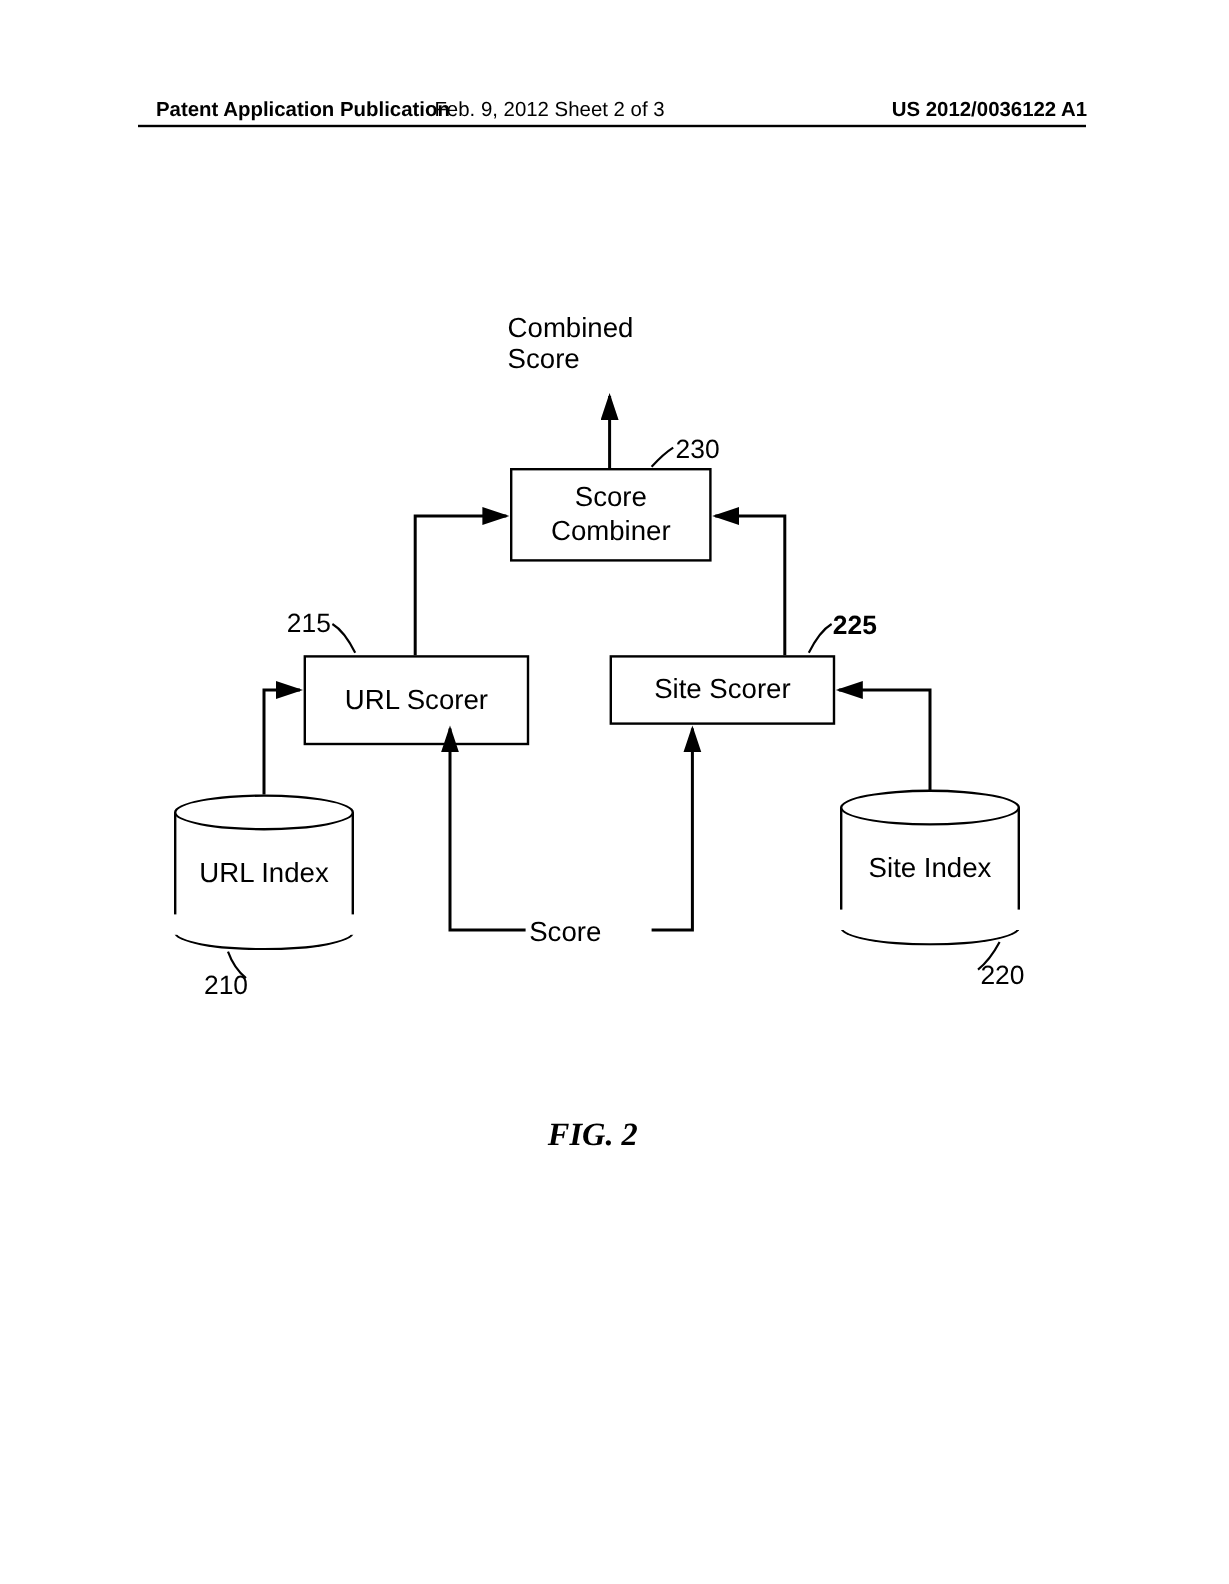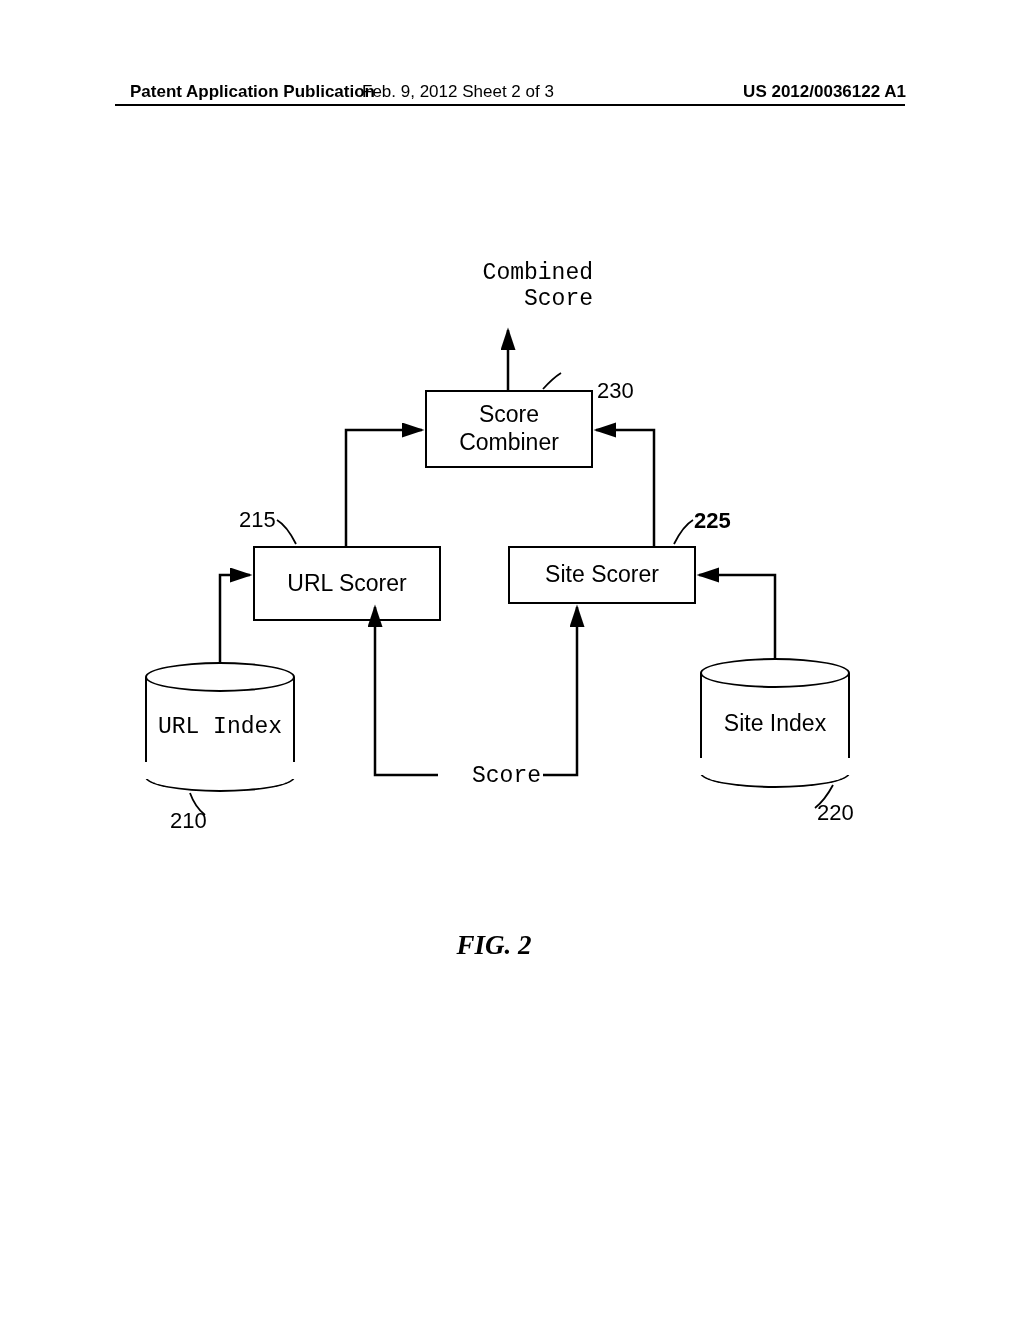--- a/index.html
+++ b/index.html
@@ -36,23 +36,22 @@
     .diagram {
       position: absolute;
       top: 260px;
       left: 145px;
       width: 720px;
       height: 640px;
     }
     .label {
       position: absolute;
       font-size: 23px;
-      text-align: right;
+      text-align: left;
       line-height: 1.15;
-      font-family: Liberation Mono, monospace;
     }
     .box {
       position: absolute;
       border: 2.5px solid #000;
       display: flex;
       align-items: center;
       justify-content: center;
       font-size: 23px;
       text-align: center;
       line-height: 1.2;
@@ -145,39 +144,39 @@
   <div class="label" style="top:0; left:278px; width:170px; white-space:pre-line;">Combined
 Score</div>
 
   <div class="box" style="top:130px; left:280px; width:168px; height:78px; white-space:pre-line;">Score
 Combiner</div>
 
   <div class="box" style="top:286px; left:108px; width:188px; height:75px;">URL Scorer</div>
 
   <div class="box" style="top:286px; left:363px; width:188px; height:58px;">Site Scorer</div>
 
-  <div class="cylinder" style="top:402px; left:0px;font-family:Liberation Mono, monospace;">
+  <div class="cylinder" style="top:402px; left:0px;">
     <div class="cyl-top"></div>
     <div class="cyl-body">
         <span>URL Index</span>
       </div>
     <div class="cyl-bottom"></div>
   </div>
 
   <div class="cylinder" style="top:398px; left:555px;">
     <div class="cyl-top"></div>
     <div class="cyl-body">
         <span>Site Index</span>
       </div>
     <div class="cyl-bottom"></div>
   </div>
 
   <div class="label" style="top:503px; left:296px; width:100px;">Score</div>
 
-  <div class="refnum" style="top:118px; left:418px;margin-left:34px;">230</div>
+  <div class="refnum" style="top:102px; left:418px;">230</div>
   <div class="refnum" style="top:247px; left:94px;">215</div>
   <div class="refnum" style="top:248px; left:549px;font-weight:bold;">225</div>
   <div class="refnum" style="top:548px; left:25px;">210</div>
   <div class="refnum" style="top:540px; left:672px;">220</div>
 
   <svg class="connectors" viewBox="0 0 720 640">
     <defs>
       <marker id="arrow" markerWidth="10" markerHeight="10" refX="8" refY="3" orient="auto" markerUnits="strokeWidth">
         <path d="M0,0 L9,3 L0,6 Z" fill="#000"></path>
       </marker>

